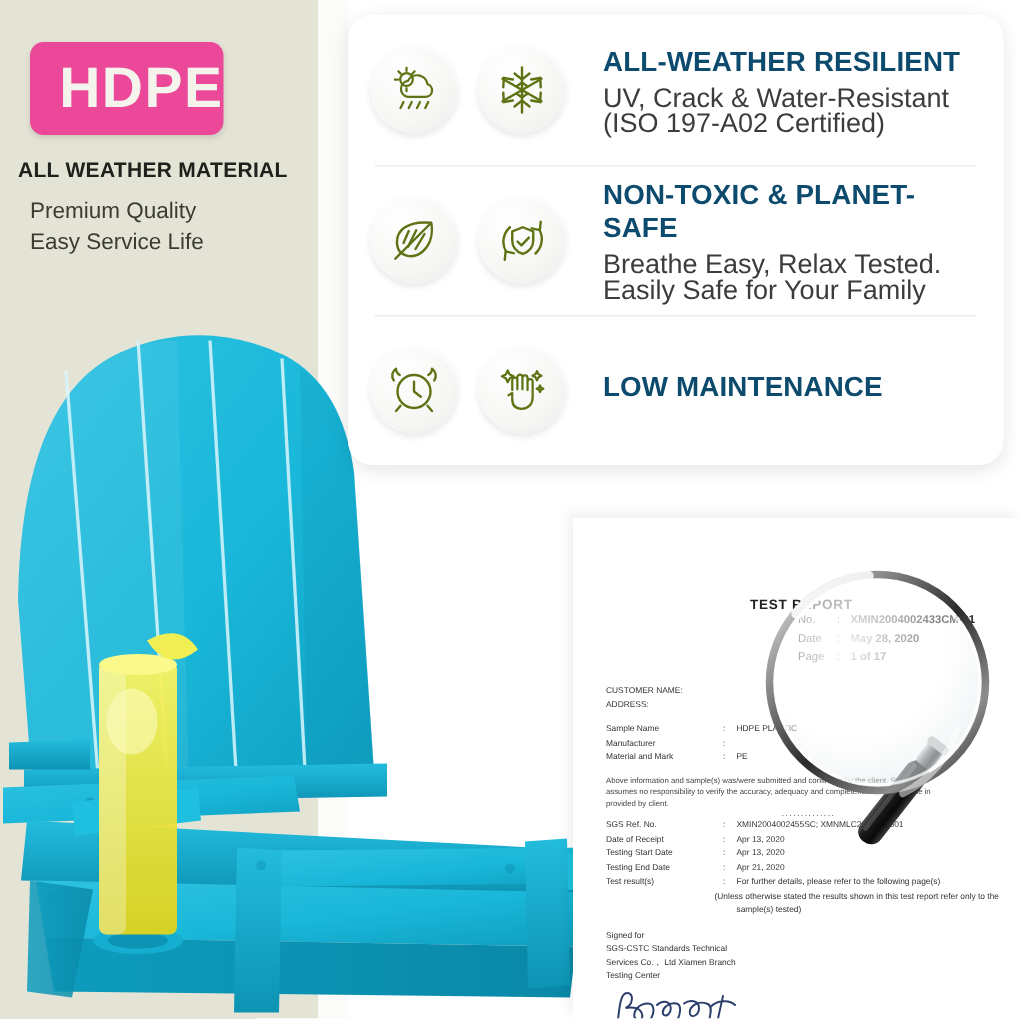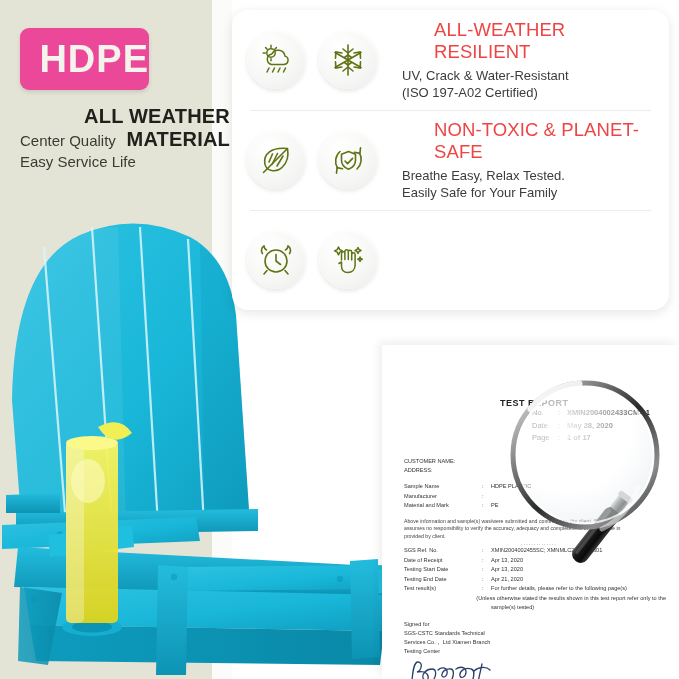--- a/index.html
+++ b/index.html
@@ -26,22 +26,22 @@
     position: absolute; left: 20px; top: 28px; width: 129px; height: 62px;
     background: #ec4899; border-radius: 9px;
     display: flex; align-items: center; justify-content: flex-end;
     box-shadow: 0 2px 4px rgba(0,0,0,0.13);
   }
   .hdpe-badge span {
     color: #f4f4ec; font-size: 38px; font-weight: bold; letter-spacing: 1px;
     font-family: "Liberation Sans", sans-serif;
   }
   .awm-title {
-    position: absolute; left: 30px; top: 105px; width: 200px;
-    font-size: 20px; font-weight: bold; color: #20201c; letter-spacing: 0.2px; text-align: right;
+    position: absolute; left: 12px; top: 105px; width: 200px;
+    font-size: 14px; font-weight: bold; color: #20201c; letter-spacing: 0.2px;
   }
   .awm-sub {
     position: absolute; left: 20px; top: 130px; width: 200px;
     font-size: 15px; color: #3b3b34; line-height: 21px;
   }
 
   
   .chair-wrap { position: absolute; left: 0px; top: 195px; width: 420px; height: 484px; }
   .chair-svg { position: absolute; left: 0; top: 0; }
 
@@ -64,24 +64,24 @@
   .icon-circle {
     width: 58px; height: 58px; border-radius: 50%;
     background: radial-gradient(circle at 35% 28%, #ffffff 0%, #f6f6f4 62%, #ececea 100%);
     box-shadow: 0 2px 5px rgba(0,0,0,0.10), inset 0 1px 1px rgba(255,255,255,0.9);
     display: flex; align-items: center; justify-content: center;
     margin: 0 7px;
   }
   .icon-circle svg { display: block; }
   .feature-text { padding-left: 18px; flex: 1 1 auto; }
   .feature-title {
-    font-size: 18.5px; font-weight: normal; color: #ef4444; letter-spacing: 0.1px;
-    line-height: 22px; margin-bottom: 5px; margin-left: 32px;
-  }
-  .feature-desc { font-size: 13px; color: #3c3c3c; line-height: 16.5px; }
+    font-size: 18.5px; font-weight: bold; color: #0c4a6e; letter-spacing: 0.1px;
+    line-height: 22px; margin-bottom: 5px;
+  }
+  .feature-desc { font-size: 18px; color: #3c3c3c; line-height: 16.5px; }
 
   
   .cert-doc {
     position: absolute; left: 382px; top: 345px; width: 297px; height: 334px;
     background: #ffffff; overflow: hidden;
   }
   .cert-shadow {
     position: absolute; left: 382px; top: 345px; width: 297px; height: 334px;
     box-shadow: -3px -3px 9px rgba(0,0,0,0.07); pointer-events: none;
   }
@@ -116,21 +116,21 @@
 <div id="root">
 
   <div class="beige-panel"></div>
   <div class="beige-gap"></div>
 
   <div class="hdpe-badge">
     <span>HDPE</span>
   </div>
   <div class="awm-title">ALL WEATHER MATERIAL</div>
   <div class="awm-sub">
-    <div>Center Quality</div>
+    <div>Premium Quality</div>
     <div>Easy Service Life</div>
   </div>
 
   <div class="chair-wrap">
     <svg class="chair-svg" width="420" height="484" viewBox="0 0 420 484">
       <defs>
         <linearGradient id="tq" x1="0" y1="0" x2="1" y2="1">
           <stop offset="0%" stop-color="#2ec2e2"></stop>
           <stop offset="55%" stop-color="#19b7d9"></stop>
           <stop offset="100%" stop-color="#0f9ec0"></stop>
@@ -283,20 +283,21 @@
         <div class="icon-circle">
           <svg width="36" height="36" viewBox="0 0 36 36" fill="none" stroke="#5e7314" stroke-width="1.5" stroke-linecap="round" stroke-linejoin="round">
             <path d="M11.5 18 v-6.5 a1.7 1.7 0 0 1 3.4 0 v6 M14.9 17.5 v-8 a1.7 1.7 0 0 1 3.4 0 v8 M18.3 17.5 v-7.5 a1.7 1.7 0 0 1 3.4 0 v7.5 M21.7 18 v-5.5 a1.7 1.7 0 0 1 3.4 0 v10.5 c0 4.5 -3 7.5 -7.3 7.5 c-4.2 0 -6.3 -2.5 -6.3 -6.5 v-4 l-2.5 1.5"></path>
             <path d="M8.5 5 l1.3 2.6 l2.6 1.3 l-2.6 1.3 l-1.3 2.6 l-1.3 -2.6 l-2.6 -1.3 l2.6 -1.3 z"></path>
             <path d="M28 5.5 l1 2 l2 1 l-2 1 l-1 2 l-1 -2 l-2 -1 l2 -1 z"></path>
             <path d="M30 15 l0.7 1.5 l1.5 0.7 l-1.5 0.7 l-0.7 1.5 l-0.7 -1.5 l-1.5 -0.7 l1.5 -0.7 z"></path>
           </svg>
         </div>
       </div>
       <div class="feature-text">
+        <div class="feature-title">LOW MAINTENANCE</div>
       </div>
     </div>
 
   </div>
 
   <div class="cert-doc">
 
     <div class="cert-title">TEST REPORT</div>
 
     <div class="cert-meta">

